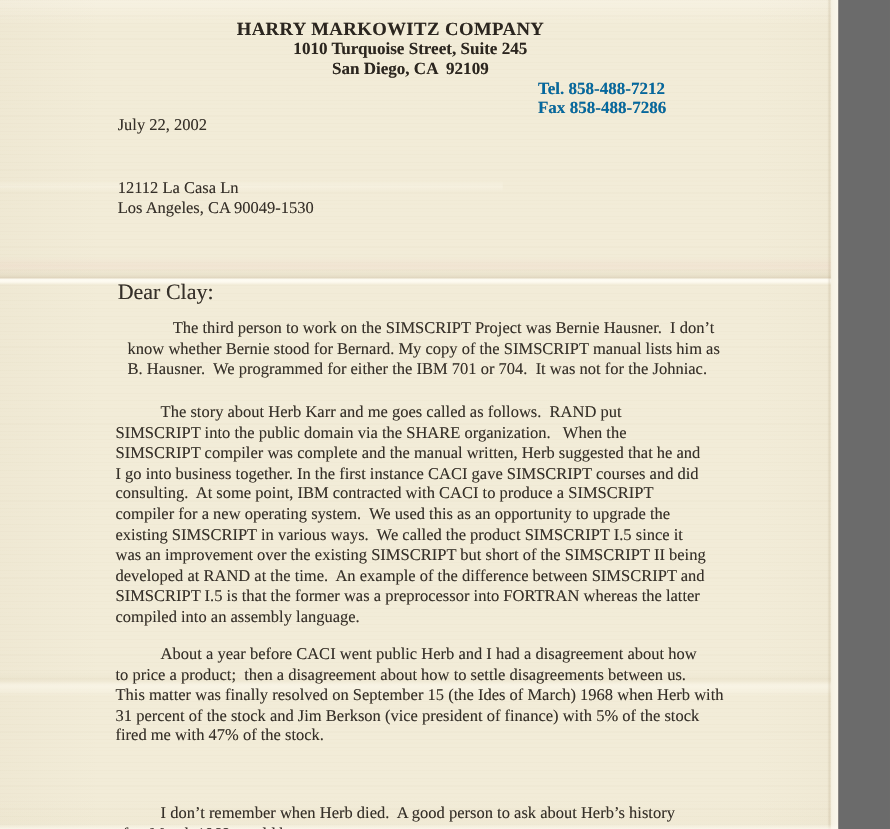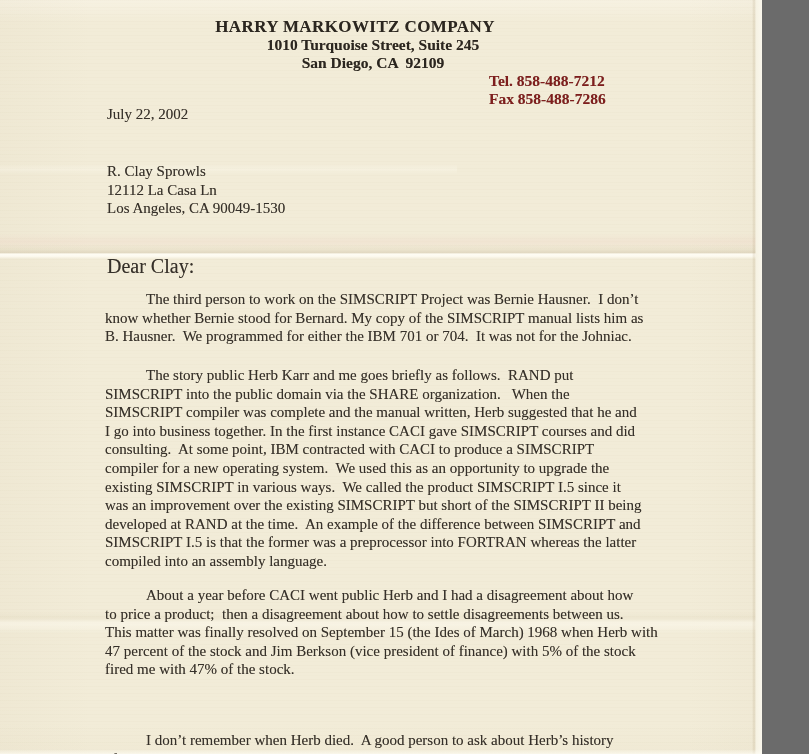--- a/index.html
+++ b/index.html
@@ -25,28 +25,28 @@
       linear-gradient(180deg, rgba(252,248,238,0.45), rgba(0,0,0,0) 3%, rgba(0,0,0,0) 96%, rgba(214,200,164,0.07));
   }
   .txt{position:absolute;white-space:pre;text-shadow:0 0 0.6px rgba(80,66,46,0.45);}
   .line{white-space:pre;text-shadow:0 0 0.6px rgba(80,66,46,0.45);}
   .company{top:17px;left:0;width:100%;text-align:center;transform:translateX(-26px);
     font-weight:bold;font-size:17px;letter-spacing:0.4px;color:#2b2620;}
   .addr{left:0;width:100%;text-align:center;transform:translateX(-8px);
     font-weight:bold;font-size:15.5px;color:#2b2620;}
   .addr1{top:36px;}
   .addr2{top:54px;}
-  .telfax{left:489px;font-weight:bold;font-size:15.5px;color:#7f1d1d;}
+  .telfax{left:489px;font-weight:bold;font-size:15.5px;color:#0369a1;}
   .tel{top:72px;}
   .fax{top:90px;}
   .date{top:106px;left:107px;font-size:15px;}
   .recipient{position:absolute;top:162px;left:107px;font-size:15px;line-height:18.6px;}
   .salutation{top:255px;left:107px;font-size:20px;}
   .para{position:absolute;left:105px;width:640px;font-size:15px;line-height:18.6px;}
-  .p1{top:290px;}
+  .p1{top:290px;margin-left:11px;}
   .p2{top:366px;}
   .p3{top:586px;}
   .p4{top:696px;margin-top:35px;}
   
   .crease{position:absolute;left:0;width:100%;pointer-events:none;}
   .tint-mid{top:233px;height:16px;
     background:linear-gradient(180deg, rgba(236,198,188,0) 0%, rgba(236,198,188,0.20) 55%, rgba(236,198,188,0) 100%);}
   .crease-mid{top:244px;height:15px;
     background:linear-gradient(180deg,
       rgba(196,180,148,0) 0%, rgba(196,180,148,0.16) 38%, rgba(186,168,138,0.28) 56%,
@@ -76,50 +76,49 @@
 
   <div class="txt company">HARRY MARKOWITZ COMPANY</div>
   <div class="txt addr addr1">1010 Turquoise Street, Suite 245</div>
   <div class="txt addr addr2">San Diego, CA  92109</div>
   <div class="txt telfax tel">Tel. 858-488-7212</div>
   <div class="txt telfax fax">Fax 858-488-7286</div>
 
   <div class="txt date">July 22, 2002</div>
 
   <div class="recipient">
-      <div class="line">R. Clay Sprowls</div>
       <div class="line">12112 La Casa Ln</div>
       <div class="line">Los Angeles, CA 90049-1530</div>
     </div>
 
   <div class="txt salutation">Dear Clay:</div>
 
   <div class="para p1">
       <div class="line" style="padding-left: 41px;">The third person to work on the SIMSCRIPT Project was Bernie Hausner.  I don’t</div>
       <div class="line">know whether Bernie stood for Bernard. My copy of the SIMSCRIPT manual lists him as</div>
       <div class="line">B. Hausner.  We programmed for either the IBM 701 or 704.  It was not for the Johniac.</div>
     </div>
   <div class="para p2">
-      <div class="line" style="padding-left: 41px;">The story public Herb Karr and me goes briefly as follows.  RAND put</div>
+      <div class="line" style="padding-left: 41px;">The story about Herb Karr and me goes called as follows.  RAND put</div>
       <div class="line">SIMSCRIPT into the public domain via the SHARE organization.   When the</div>
       <div class="line">SIMSCRIPT compiler was complete and the manual written, Herb suggested that he and</div>
       <div class="line">I go into business together. In the first instance CACI gave SIMSCRIPT courses and did</div>
       <div class="line">consulting.  At some point, IBM contracted with CACI to produce a SIMSCRIPT</div>
       <div class="line">compiler for a new operating system.  We used this as an opportunity to upgrade the</div>
       <div class="line">existing SIMSCRIPT in various ways.  We called the product SIMSCRIPT I.5 since it</div>
       <div class="line">was an improvement over the existing SIMSCRIPT but short of the SIMSCRIPT II being</div>
       <div class="line">developed at RAND at the time.  An example of the difference between SIMSCRIPT and</div>
       <div class="line">SIMSCRIPT I.5 is that the former was a preprocessor into FORTRAN whereas the latter</div>
       <div class="line">compiled into an assembly language.</div>
     </div>
   <div class="para p3">
       <div class="line" style="padding-left: 41px;">About a year before CACI went public Herb and I had a disagreement about how</div>
       <div class="line">to price a product;  then a disagreement about how to settle disagreements between us.</div>
       <div class="line">This matter was finally resolved on September 15 (the Ides of March) 1968 when Herb with</div>
-      <div class="line">47 percent of the stock and Jim Berkson (vice president of finance) with 5% of the stock</div>
+      <div class="line">31 percent of the stock and Jim Berkson (vice president of finance) with 5% of the stock</div>
       <div class="line">fired me with 47% of the stock.</div>
     </div>
   <div class="para p4">
       <div class="line" style="padding-left: 41px;">I don’t remember when Herb died.  A good person to ask about Herb’s history</div>
       <div class="line">after March 1968 would be</div>
       <div class="line" style="padding-left: 91px;">Joe Annino</div>
     </div>
 
 </div>
 

